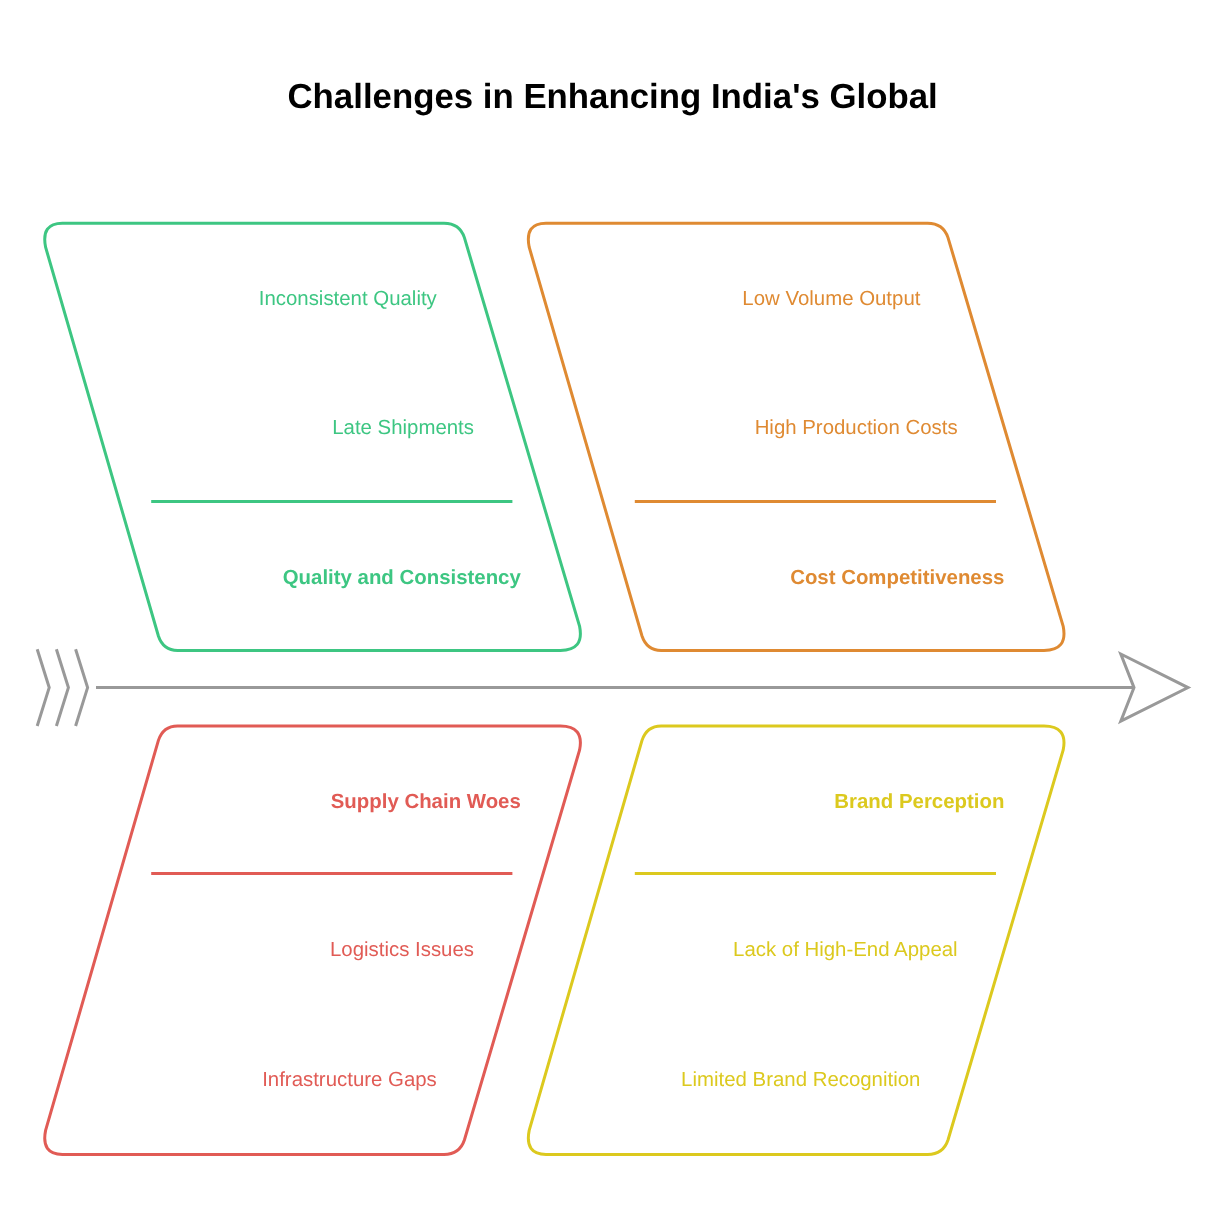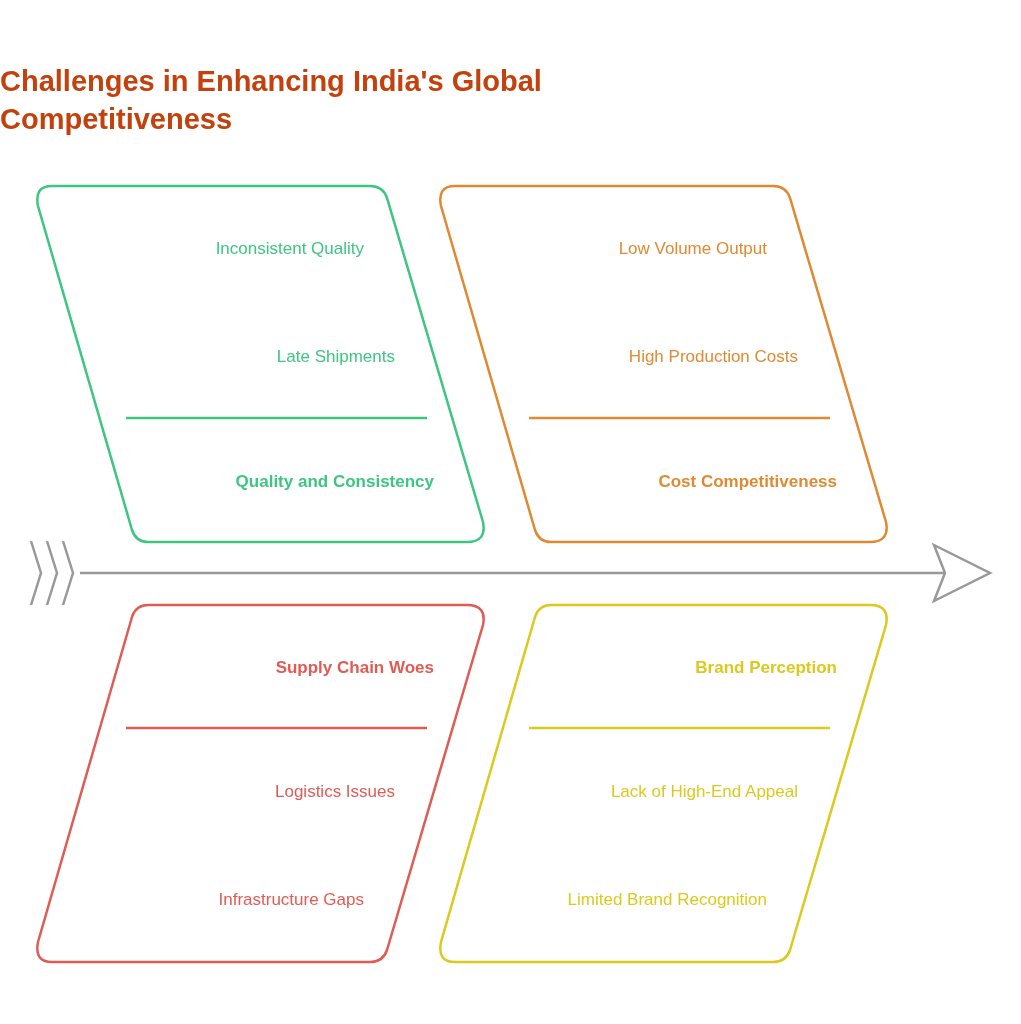--- a/index.html
+++ b/index.html
@@ -1,27 +1,26 @@
 <!DOCTYPE html>
 <html><head>
 <meta charset="utf-8">
 <style>
   html,body{margin:0;padding:0;background:#fff;}
   body{width:1021px;height:1024px;position:relative;overflow:hidden;font-family:"Liberation Sans",sans-serif;}
   svg{position:absolute;left:0;top:0;}
-  .title{position:absolute;left:0;width:1021px;top:62px;font-weight:bold;font-size:29px;line-height:38px;color:#c2410c;}
+  .title{position:absolute;left:0;width:1021px;top:62px;text-align:center;font-weight:bold;font-size:29px;line-height:38px;color:#000000;}
   .t{font-family:"Liberation Sans",sans-serif;font-size:17px;}
   .b{font-weight:bold;}
 </style>
 </head>
 <body>
 
 <div class="title">
   <div>Challenges in Enhancing India's Global</div>
-  <div>Competitiveness</div>
 </div>
 
 <svg width="1021" height="1024" viewBox="0 0 1021 1024">
 
   <g stroke="#999" stroke-width="2.5" fill="none">
     <line x1="80" y1="573" x2="945" y2="573"></line>
     <polyline points="31,541 41,573 31,605"></polyline>
     <polyline points="47,541 57,573 47,605"></polyline>
     <polyline points="63,541 73,573 63,605"></polyline>
     <polygon points="934,545 990,573 934,601 945,573"></polygon>

